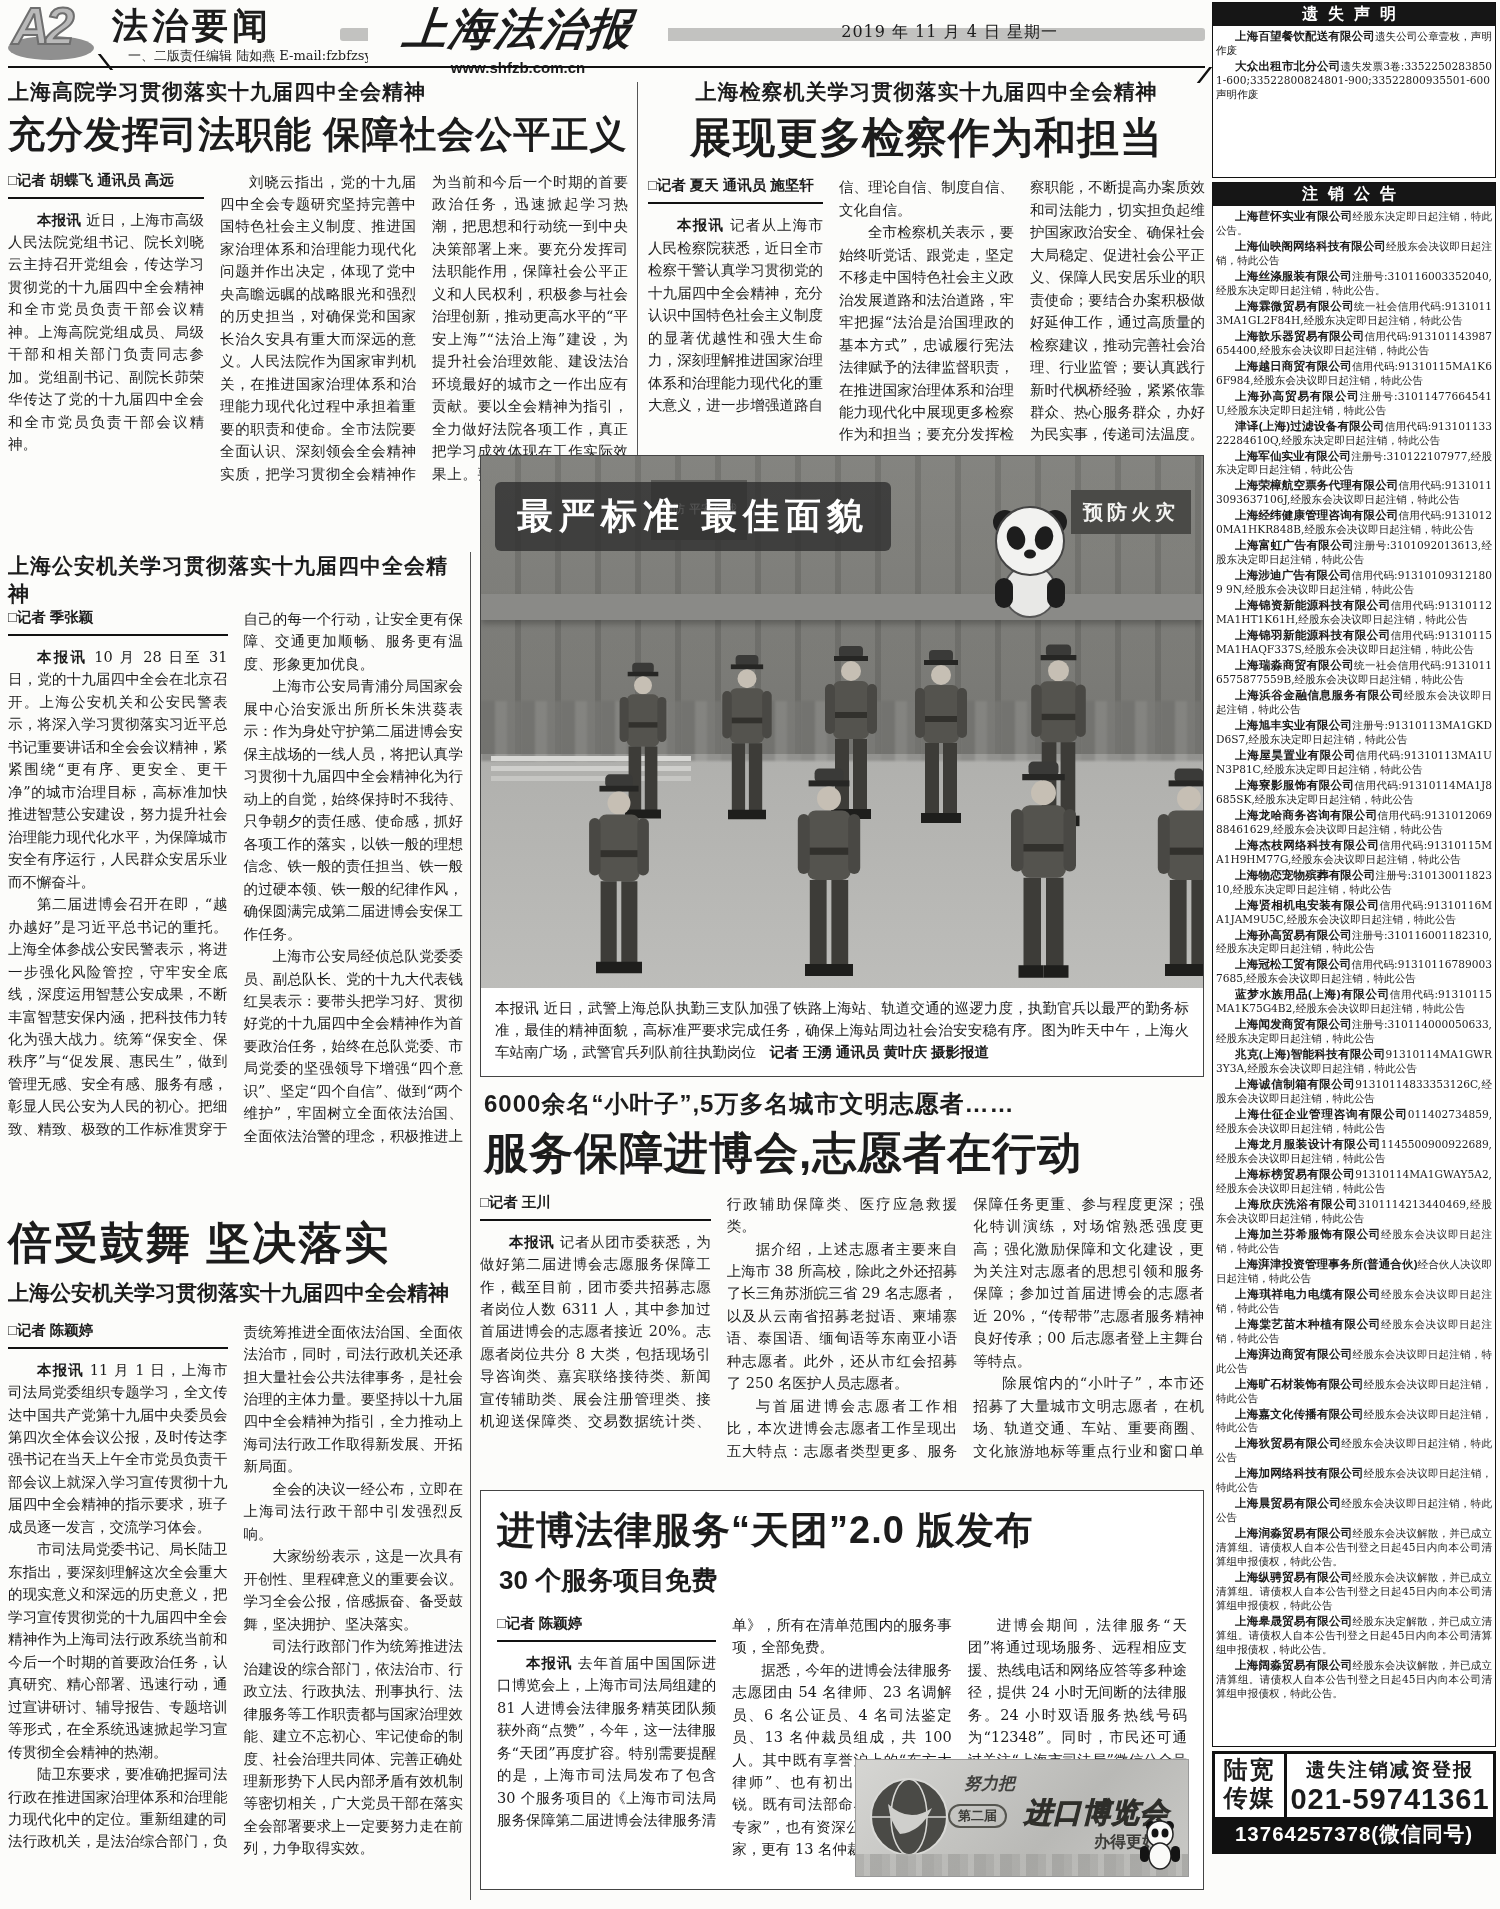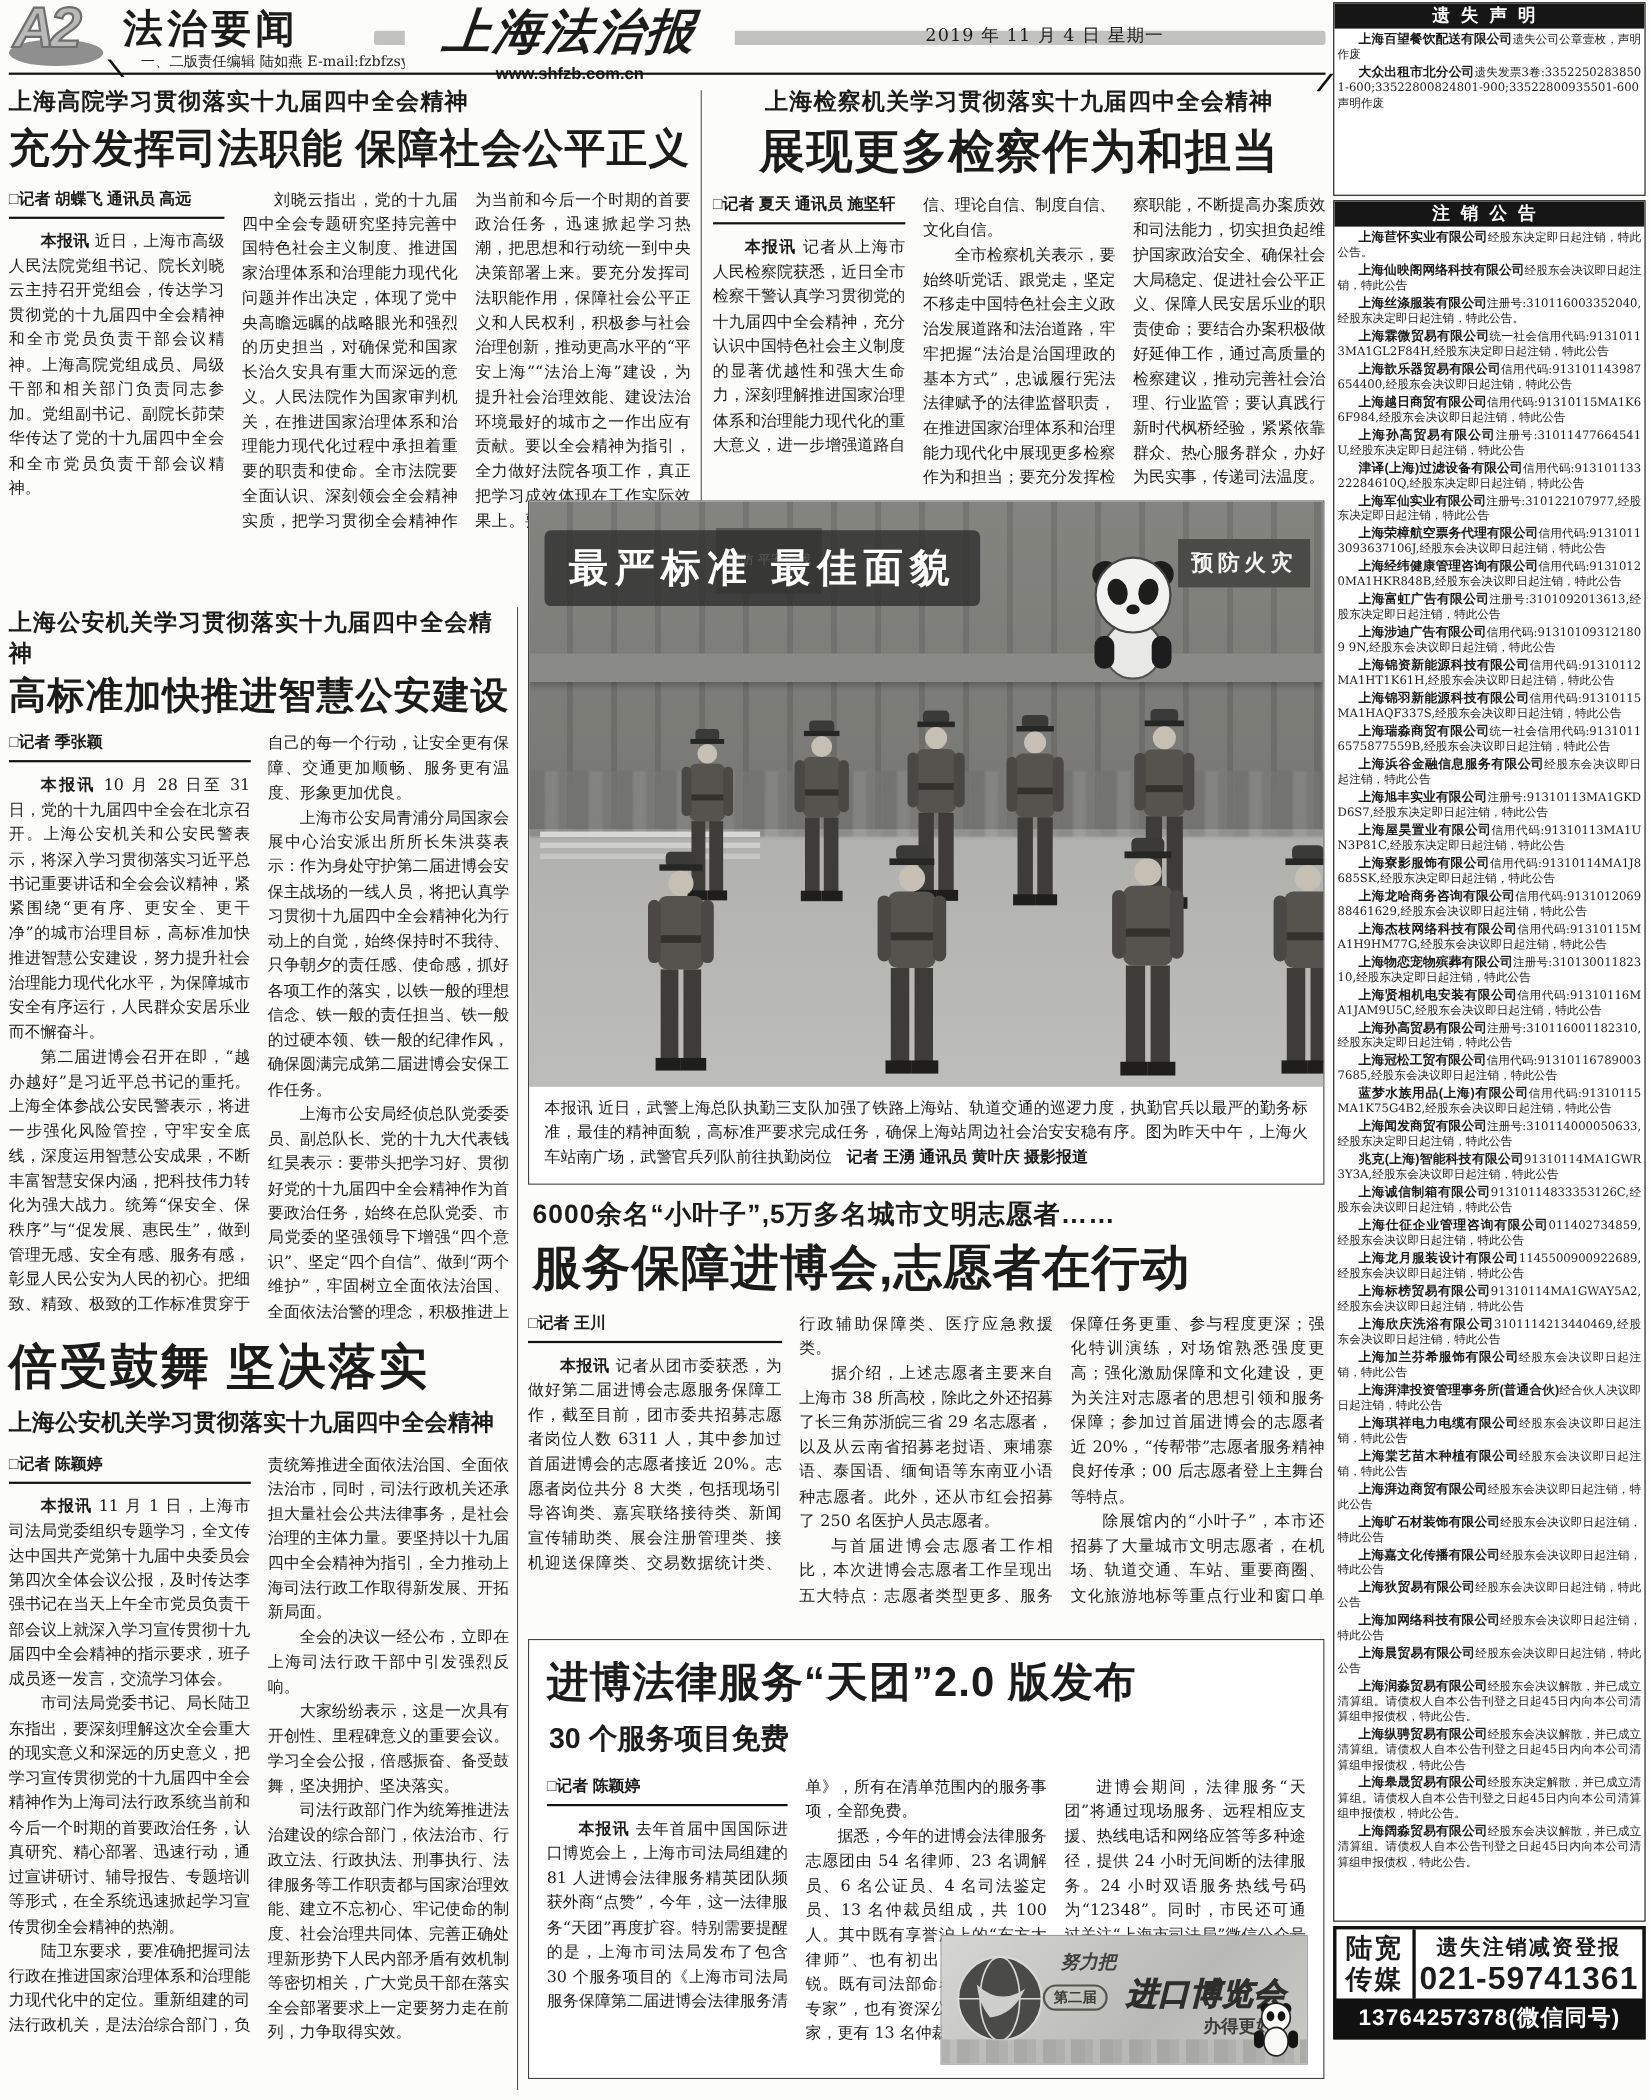--- a/index.html
+++ b/index.html
@@ -92,21 +92,21 @@
   #sidebar { position:absolute; left:1212px; top:2px; width:284px; height:1905px; font-family:"DejaVu Serif",serif; }
   .sb-section { border:1.5px solid #111; margin-bottom:4px; overflow:hidden; background:#fff; }
   .sb-head { background:#161616; color:#fff; font-family:"Liberation Sans",sans-serif; font-weight:900; font-size:16px; text-align:center; letter-spacing:10px; padding:1px 0; }
   .sb-ads { padding:2px 3px; text-align:justify; }
   .sb-ad { font-size:10.6px; line-height:1.32; text-indent:1.8em; margin:0; word-break:break-all; }
   .sb-ad b { font-family:"Liberation Sans",sans-serif; font-size:11.6px; }
   #sb-notice { height:176px; }
   #sb-cancel { height:1565px; }
   #sb-contact { border:3px solid #111; background:#111; }
   .ct-row1 { display:flex; background:#fff; }
-  .ct-brand { width:72px; border-right:3px solid #111; font-family:Liberation Sans, sans-serif; font-weight:900; font-size:24px; line-height:1.15; text-align:center; padding:4px 0; letter-spacing:2px; }
+  .ct-brand { width:72px; border-right:3px solid #111; font-family:Liberation Mono, monospace; font-weight:900; font-size:24px; line-height:1.15; text-align:center; padding:4px 0; letter-spacing:2px; }
   .ct-right { flex:1; text-align:center; font-family:"Liberation Sans",sans-serif; font-weight:900; }
   .ct-svc { font-size:19px; letter-spacing:2px; padding-top:3px; }
   .ct-phone { font-size:29px; letter-spacing:1px; }
   .ct-row2 { background:#111; color:#fff; font-family:"Liberation Sans",sans-serif; font-weight:900; font-size:20.5px; text-align:center; padding:3px 0; letter-spacing:1px; }
 </style>
 </head>
 <body>
 
 <div id="page">
 
@@ -148,21 +148,20 @@
       <div class="byline">□记者  夏天  通讯员  施坚轩</div>
       <div>
           <p class="p"><b>本报讯</b> 记者从上海市人民检察院获悉，近日全市检察干警认真学习贯彻党的十九届四中全会精神，充分认识中国特色社会主义制度的显著优越性和强大生命力，深刻理解推进国家治理体系和治理能力现代化的重大意义，进一步增强道路自信、理论自信、制度自信、文化自信。</p>
           <p class="p">全市检察机关表示，要始终听党话、跟党走，坚定不移走中国特色社会主义政治发展道路和法治道路，牢牢把握“法治是治国理政的基本方式”，忠诚履行宪法法律赋予的法律监督职责，在推进国家治理体系和治理能力现代化中展现更多检察作为和担当；要充分发挥检察职能，不断提高办案质效和司法能力，切实担负起维护国家政治安全、确保社会大局稳定、促进社会公平正义、保障人民安居乐业的职责使命；要结合办案积极做好延伸工作，通过高质量的检察建议，推动完善社会治理、行业监管；要认真践行新时代枫桥经验，紧紧依靠群众、热心服务群众，办好为民实事，传递司法温度。</p>
         </div>
     </div>
   </div>
 
   <div id="art-police">
     <div class="kicker">上海公安机关学习贯彻落实十九届四中全会精神</div>
-    <div class="headline">高标准加快推进智慧公安建设</div>
     <div class="bodycols">
       <div class="byline">□记者  季张颖</div>
       <div>
           <p class="p"><b>本报讯</b> 10 月 28 日至 31 日，党的十九届四中全会在北京召开。上海公安机关和公安民警表示，将深入学习贯彻落实习近平总书记重要讲话和全会会议精神，紧紧围绕“更有序、更安全、更干净”的城市治理目标，高标准加快推进智慧公安建设，努力提升社会治理能力现代化水平，为保障城市安全有序运行，人民群众安居乐业而不懈奋斗。</p>
           <p class="p">第二届进博会召开在即，“越办越好”是习近平总书记的重托。上海全体参战公安民警表示，将进一步强化风险管控，守牢安全底线，深度运用智慧公安成果，不断丰富智慧安保内涵，把科技伟力转化为强大战力。统筹“保安全、保秩序”与“促发展、惠民生”，做到管理无感、安全有感、服务有感，彰显人民公安为人民的初心。把细致、精致、极致的工作标准贯穿于自己的每一个行动，让安全更有保障、交通更加顺畅、服务更有温度、形象更加优良。</p>
           <p class="p">上海市公安局青浦分局国家会展中心治安派出所所长朱洪葵表示：作为身处守护第二届进博会安保主战场的一线人员，将把认真学习贯彻十九届四中全会精神化为行动上的自觉，始终保持时不我待、只争朝夕的责任感、使命感，抓好各项工作的落实，以铁一般的理想信念、铁一般的责任担当、铁一般的过硬本领、铁一般的纪律作风，确保圆满完成第二届进博会安保工作任务。</p>
           <p class="p">上海市公安局经侦总队党委委员、副总队长、党的十九大代表钱红昊表示：要带头把学习好、贯彻好党的十九届四中全会精神作为首要政治任务，始终在总队党委、市局党委的坚强领导下增强“四个意识”、坚定“四个自信”、做到“两个维护”，牢固树立全面依法治国、全面依法治警的理念，积极推进上海公安经侦规范执法实践活动，按照职责要求带领公安经侦队伍忠诚履行打击和防范各类经济犯罪、维护上海经济金融安全稳定职责使命，以“智慧公安”建设为引擎，聚焦第二届进博会安保各项任务，全力维护本市良好营商环境，为上海加快建设“五个中心”、卓越全球城市和具有世界影响力的社会主义现代化国际大都市不懈努力，取得新的更大成绩！</p>
         </div>
     </div>
   </div>

